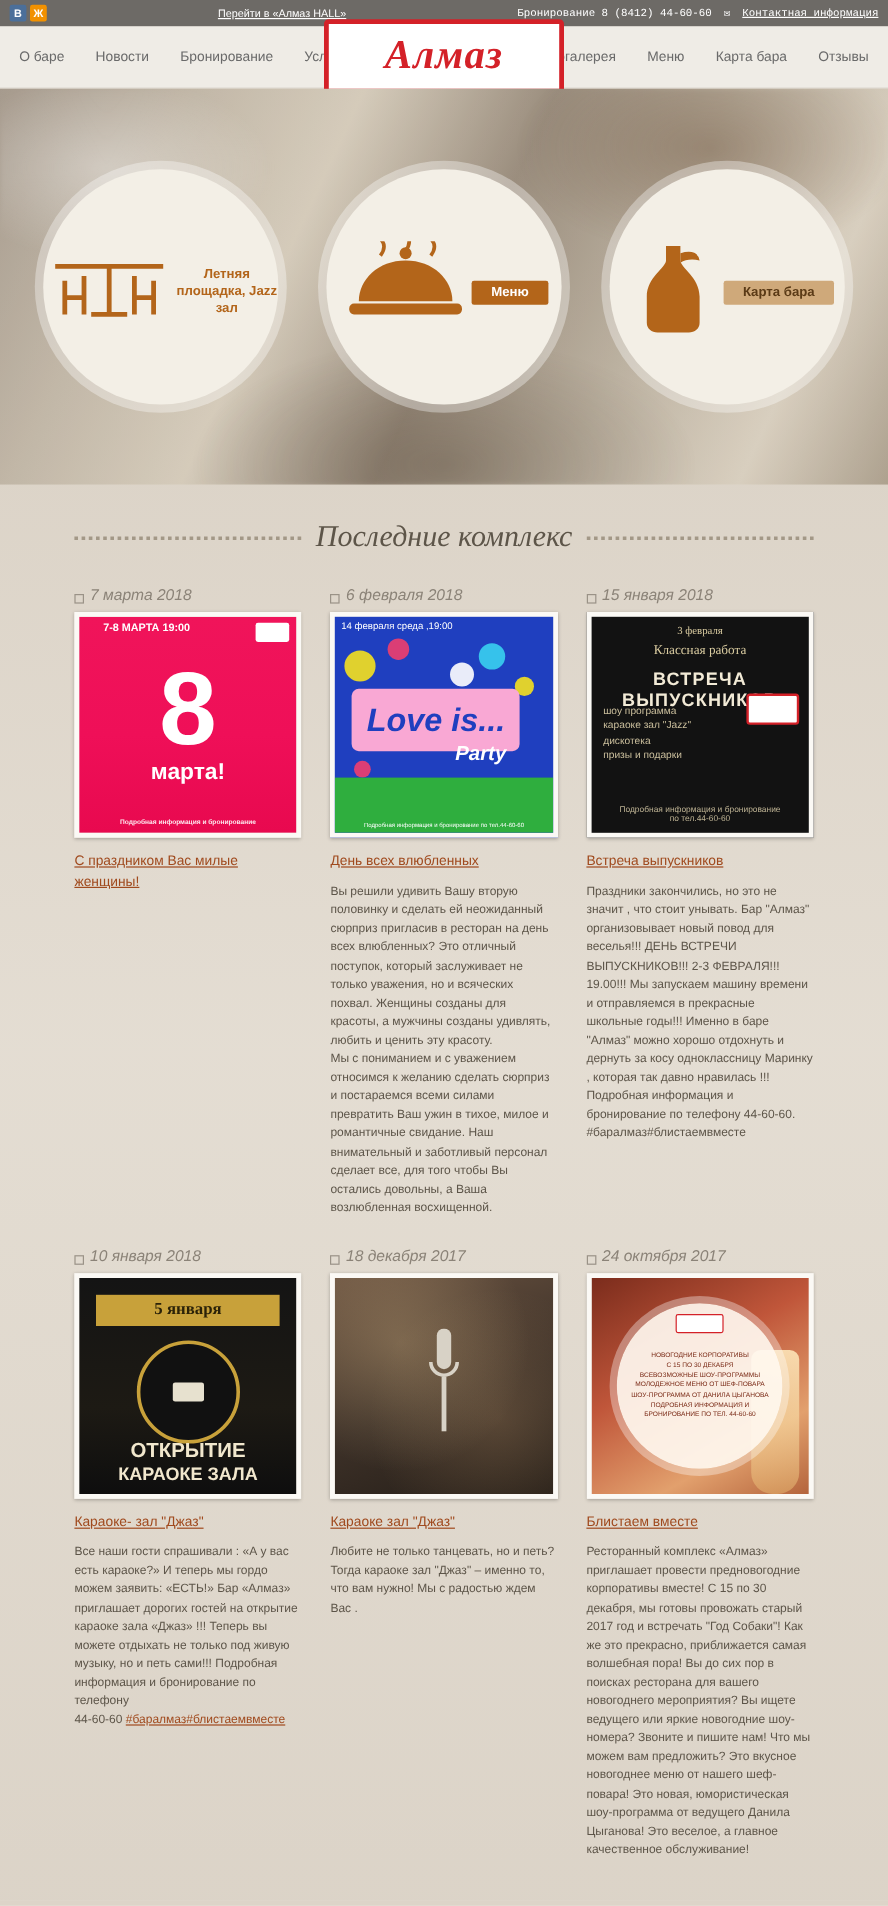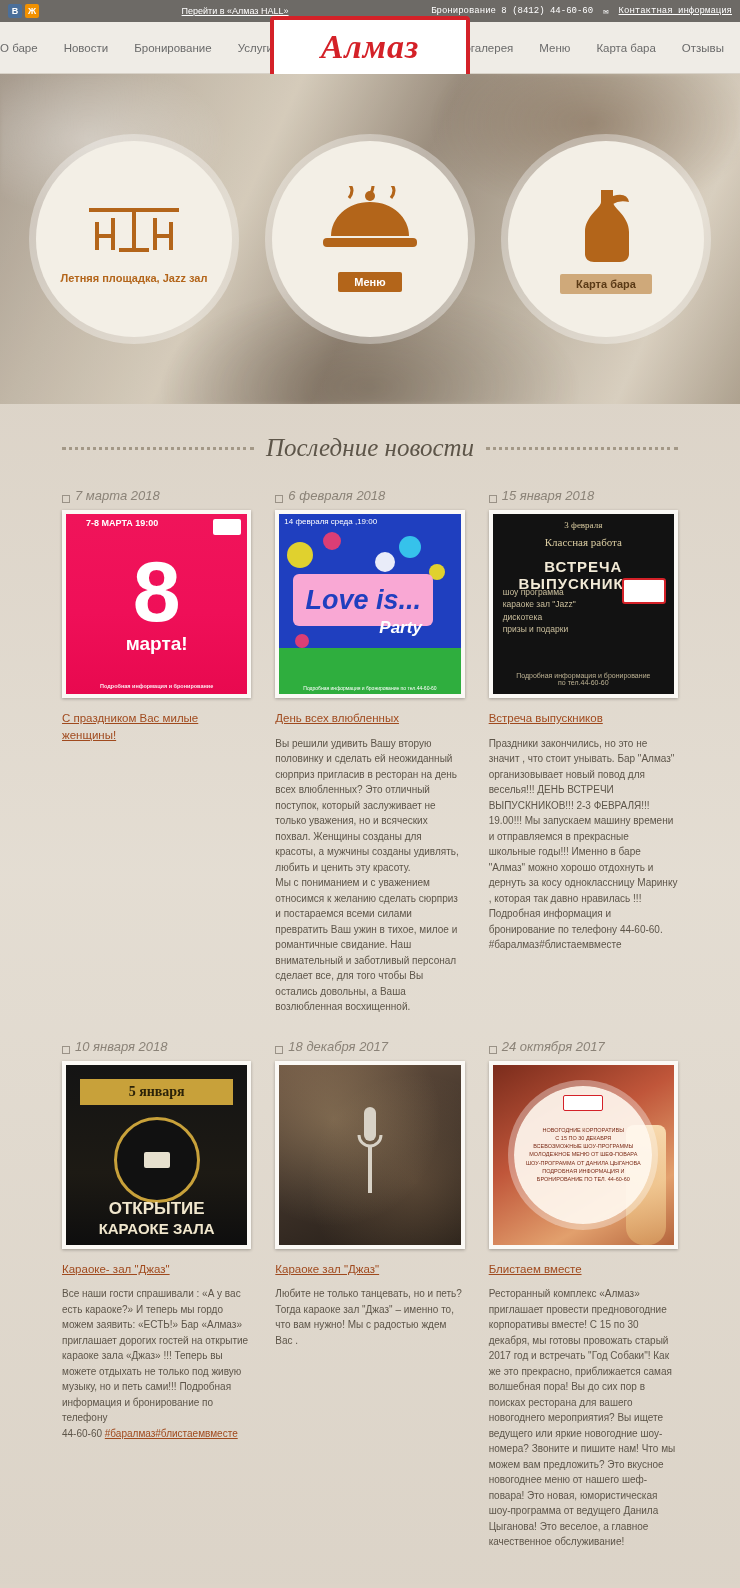--- a/index.html
+++ b/index.html
@@ -39,21 +39,21 @@
   
   .nav {
     height:52px;
     background:#efece6;
     border-bottom:1px solid #d8d2c8;
     display:flex;
     align-items:center;
     position:relative;
   }
   .nav .grp { display:flex; align-items:center; }
-  .nav .left { gap:26px; }
+  .nav .left { padding-left:16px; gap:26px; }
   .nav .right { margin-left:auto; padding-right:16px; gap:26px; }
   .nav a {
     color:#6a6a6a; text-decoration:none; font-size:11.5px;
   }
   .logo-wrap {
     position:absolute;
     left:50%; top:-6px; transform:translateX(-50%);
     width:200px; height:140px;
     display:flex; flex-direction:column; align-items:center;
     pointer-events:auto;
@@ -112,21 +112,21 @@
   }
   .circles {
     position:absolute; inset:0;
     display:flex; justify-content:space-around; align-items:center;
     padding:0 16px;
   }
   .circle {
     width:196px; height:196px; border-radius:50%;
     background:#f3efe6;
     box-shadow:0 0 0 7px rgba(255,255,255,.35);
-    display:flex; flex-direction:column; align-items:center; justify-content:center;
+    display:flex; flex-direction:row; align-items:center; justify-content:center;
     color:#b3651a;
     text-align:center;
   }
   .circle .cap {
     font-size:11px; font-weight:bold; line-height:1.25; margin-top:10px;
     color:#b3651a;
   }
   .ribbon {
     background:#b3651a; color:#fff; font-size:11px; font-weight:bold;
     padding:4px 16px; border-radius:2px; margin-top:10px;
@@ -326,21 +326,21 @@
       </div>
 
     </div>
   </div>
 
   <div class="news">
     <div class="news-inner">
 
       <div class="news-title-row">
         <div class="dots"></div>
-        <div class="news-title">Последние новости</div>
+        <div class="news-title">Последние комплекс</div>
         <div class="dots"></div>
       </div>
 
       <div class="grid">
 
         <div class="card">
           <div class="card-date">
             <span class="cal-ico"></span>
             <span>7 марта 2018</span>
           </div>

